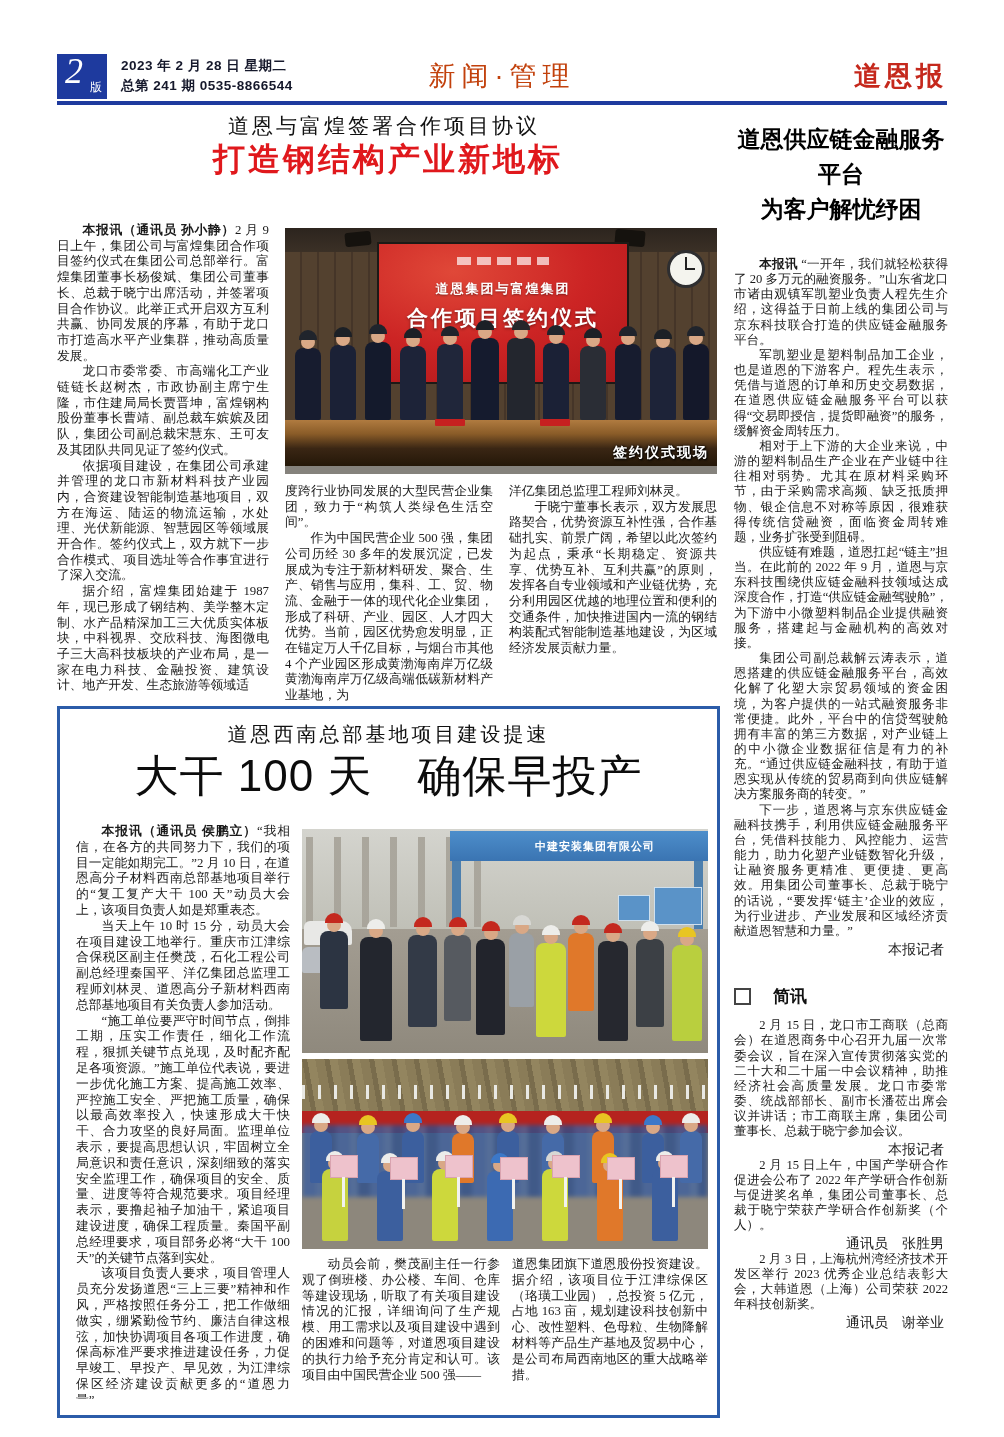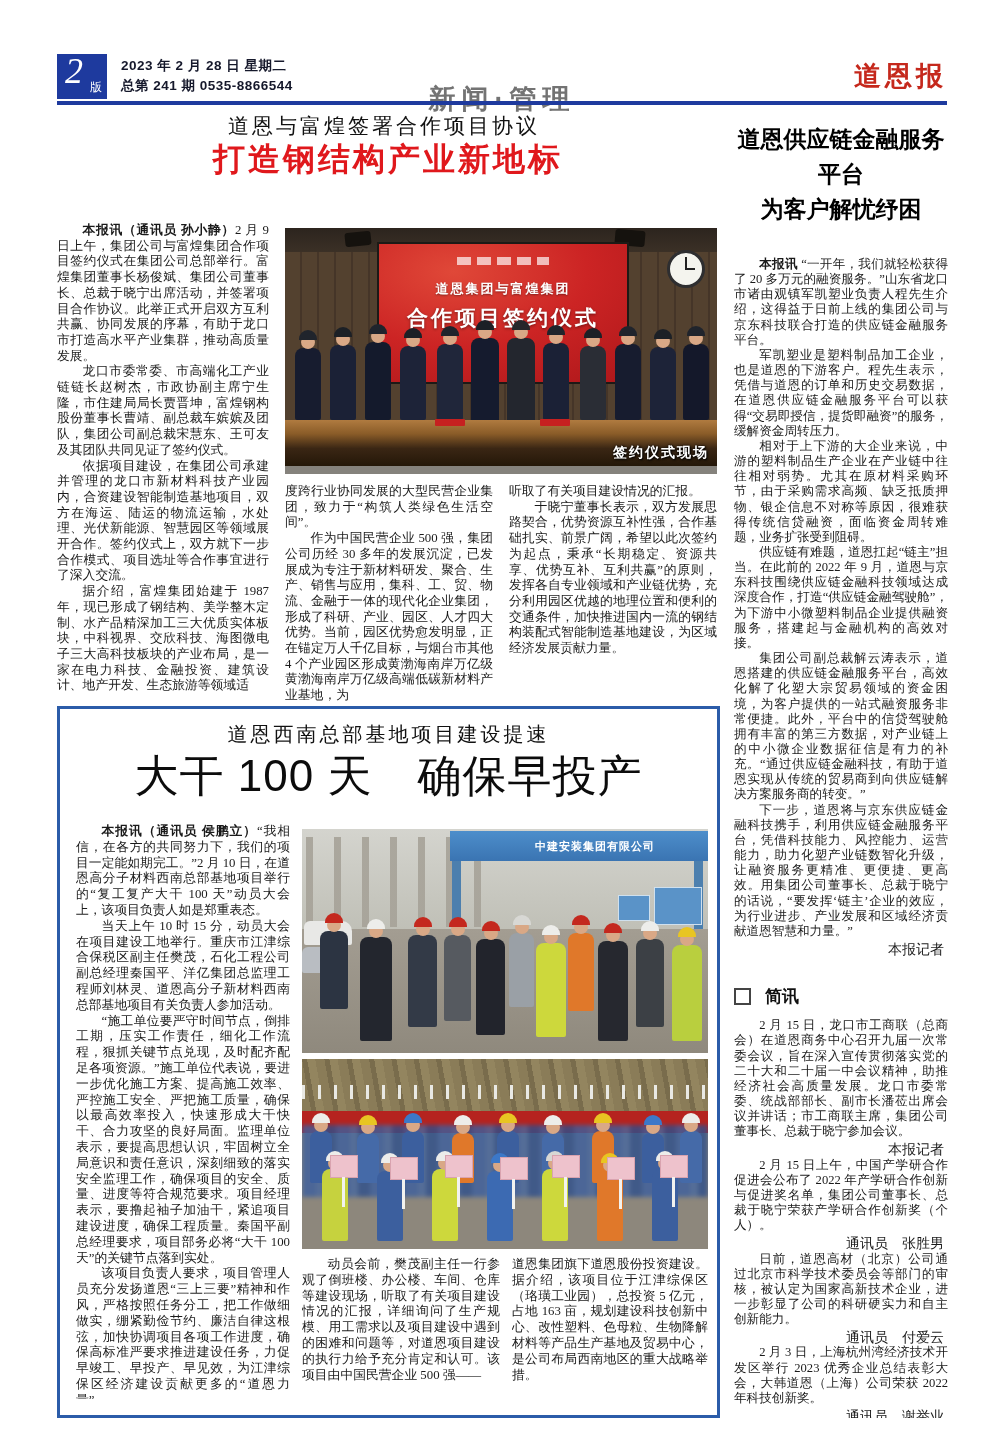--- a/index.html
+++ b/index.html
@@ -7,22 +7,22 @@
        font-family:"Liberation Serif","DejaVu Serif",serif;color:#1a1a1a;}
   .page{position:absolute;inset:0;overflow:hidden;background:#fff;}
 
   
   .masthead{position:absolute;left:57px;top:52px;right:57px;height:48px;}
   .pagebox{position:absolute;left:0;top:2px;width:50px;height:45px;background:#1e3a9e;color:#fff;}
   .pn{position:absolute;left:8px;top:-4px;font-size:36px;font-style:italic;font-family:"Liberation Serif",serif;}
   .pb{position:absolute;right:5px;bottom:3px;font-size:12px;font-family:"Liberation Sans",sans-serif;}
   .dateblock{position:absolute;left:64px;top:4px;font-size:13.5px;line-height:20px;color:#15182b;
              font-weight:600;font-family:"Liberation Sans",sans-serif;letter-spacing:.5px;}
-  .section-title{position:absolute;left:0;right:0;top:6px;text-align:center;font-size:27px;font-weight:700;
-             letter-spacing:6px;font-family:"Liberation Sans",sans-serif;color:#737373;margin-top:23px;}
+  .section-title{position:absolute;left:0;right:0;top:6px;text-align:center;font-size:27px;font-weight:400;
+             letter-spacing:6px;font-family:"Liberation Sans",sans-serif;color:#c2410c;}
   .paper-name{position:absolute;right:0;top:6px;font-size:27px;font-weight:700;color:#c5281c;
              letter-spacing:4px;font-family:"Liberation Serif",serif;}
   .head-rule{position:absolute;left:57px;right:57px;top:101px;height:4px;background:#1e3a9e;}
 
   
   .col{position:absolute;overflow:hidden;text-align:justify;}
   .col p{margin:0;}
   .ind{text-indent:2em;}
   .lede{font-weight:700;font-family:"Liberation Sans",sans-serif;}
   .byline{text-align:right;font-weight:400;font-size:14px;padding-right:4px;margin:3px 0 0;
@@ -103,21 +103,21 @@
   .pb-ground{position:absolute;left:0;right:0;bottom:0;height:42px;background:#8d877c;}
   .sign{position:absolute;width:26px;height:21px;background:#eec2cc;border:1px solid #d9a3af;z-index:6;}
   .sign::after{content:"";position:absolute;left:11px;top:21px;width:3px;height:30px;background:#f2f2ef;}
 
   
   .a3{position:absolute;left:734px;top:112px;width:214px;height:1306px;overflow:hidden;}
   .a3-headline{margin:10px 0 30px;text-align:center;font-size:23px;line-height:35px;font-weight:900;
                font-family:"Liberation Sans",sans-serif;color:#000;}
   .a3-body{font-size:12.6px;line-height:15.15px;text-align:justify;}
   .a3-body p{margin:0;}
-  .briefs-header{margin:28px 0 10px;display:flex;align-items:center;gap:14px;font-size:17px;font-weight:800;
+  .briefs-header{margin:28px 0 10px;display:flex;align-items:center;gap:22px;font-size:17px;font-weight:800;
                  font-family:"Liberation Sans",sans-serif;color:#111;}
   .briefs-square{width:13px;height:13px;border:2px solid #444;}
   .brief p{margin:0;}
 </style>
 </head>
 <body>
 
 <div class="page">
 
   <header class="masthead">
@@ -172,21 +172,21 @@
       <i class="p1-folder" style="left:255px"></i>
       <div class="p1-floor"></div>
       <figcaption class="p1-caption">签约仪式现场</figcaption>
     </figure>
 
     <div class="col a1c2">
       <p>度跨行业协同发展的大型民营企业集团，致力于“构筑人类绿色生活空间”。</p>
       <p class="ind">作为中国民营企业 500 强，集团公司历经 30 多年的发展沉淀，已发展成为专注于新材料研发、聚合、生产、销售与应用，集科、工、贸、物流、金融于一体的现代化企业集团，形成了科研、产业、园区、人才四大优势。当前，园区优势愈发明显，正在锚定万人千亿目标，与烟台市其他 4 个产业园区形成黄渤海南岸万亿级黄渤海南岸万亿级高端低碳新材料产业基地，为</p>
     </div>
     <div class="col a1c3">
-      <p>听取了有关项目建设情况的汇报。</p>
+      <p>洋亿集团总监理工程师刘林灵。</p>
       <p class="ind">于晓宁董事长表示，双方发展思路契合，优势资源互补性强，合作基础扎实、前景广阔，希望以此次签约为起点，秉承“长期稳定、资源共享、优势互补、互利共赢”的原则，发挥各自专业领域和产业链优势，充分利用园区优越的地理位置和便利的交通条件，加快推进国内一流的钢结构装配式智能制造基地建设，为区域经济发展贡献力量。</p>
     </div>
   </section>
 
   <section class="a2">
     <div class="a2-kicker">道恩西南总部基地项目建设提速</div>
     <h1 class="a2-headline">大干 100 天　确保早投产</h1>
 
     <div class="col a2c1">
       <p class="ind"><span class="lede">本报讯（通讯员 侯鹏立）</span><span>“我相信，在各方的共同努力下，我们的项目一定能如期完工。”2 月 10 日，在道恩高分子材料西南总部基地项目举行的“复工复产大干 100 天”动员大会上，该项目负责人如是郑重表态。</span></p>
@@ -282,23 +282,19 @@
 
     <div class="a3-body brief">
       <p class="ind">2 月 15 日，龙口市工商联（总商会）在道恩商务中心召开九届一次常委会议，旨在深入宣传贯彻落实党的二十大和二十届一中会议精神，助推经济社会高质量发展。龙口市委常委、统战部部长、副市长潘莅出席会议并讲话；市工商联主席，集团公司董事长、总裁于晓宁参加会议。</p>
       <div class="byline">本报记者</div>
     </div>
     <div class="a3-body brief">
       <p class="ind">2 月 15 日上午，中国产学研合作促进会公布了 2022 年产学研合作创新与促进奖名单，集团公司董事长、总裁于晓宁荣获产学研合作创新奖（个人）。</p>
       <div class="byline">通讯员　张胜男</div>
     </div>
     <div class="a3-body brief">
-      <p class="ind">日前，道恩高材（北京）公司通过北京市科学技术委员会等部门的审核，被认定为国家高新技术企业，进一步彰显了公司的科研硬实力和自主创新能力。</p>
-      <div class="byline">通讯员　付爱云</div>
-    </div>
-    <div class="a3-body brief">
       <p class="ind">2 月 3 日，上海杭州湾经济技术开发区举行 2023 优秀企业总结表彰大会，大韩道恩（上海）公司荣获 2022 年科技创新奖。</p>
       <div class="byline">通讯员　谢举业</div>
     </div>
 
   </aside>
 
 </div>
 
 </body></html>

